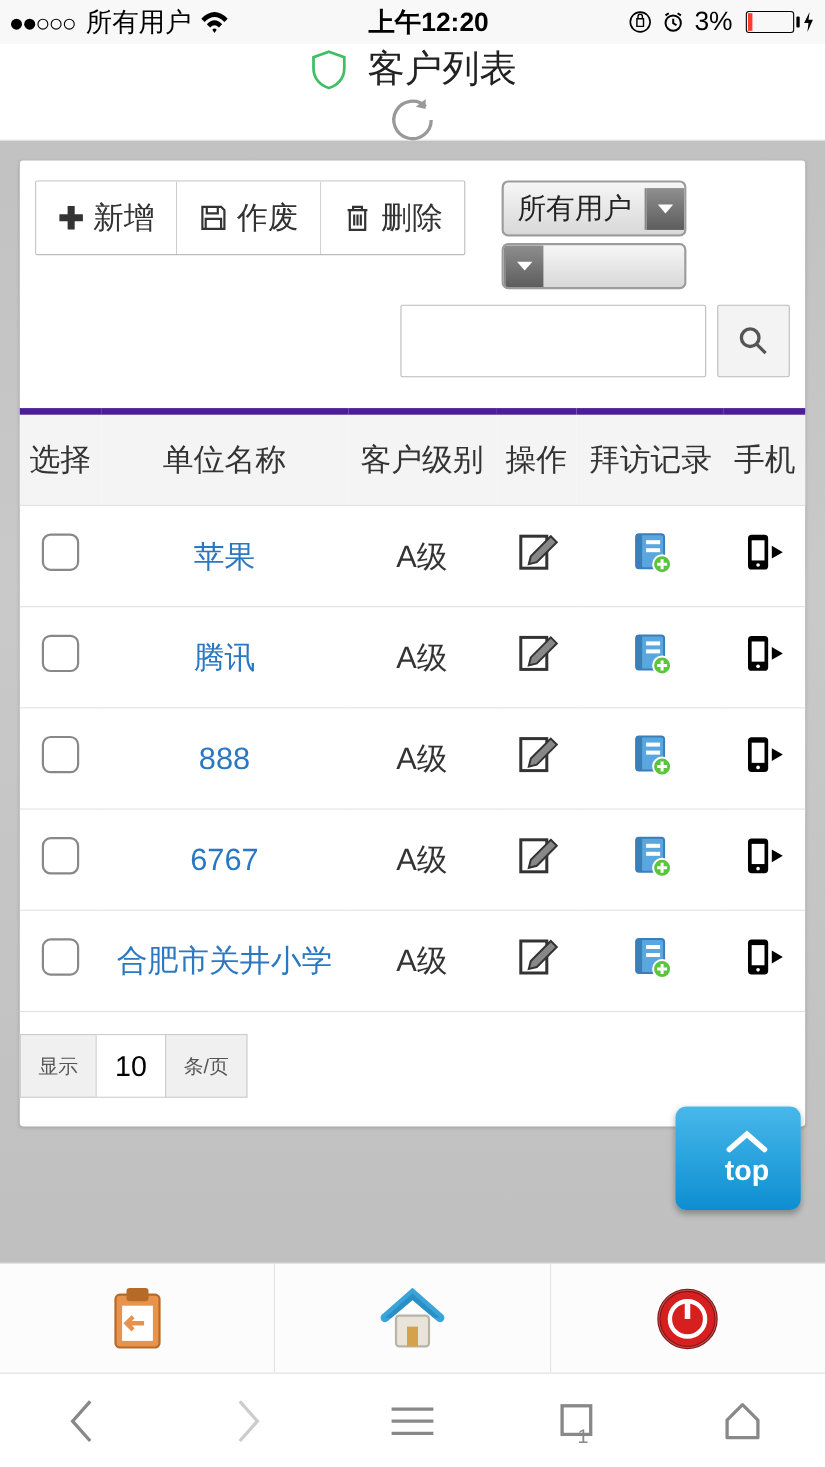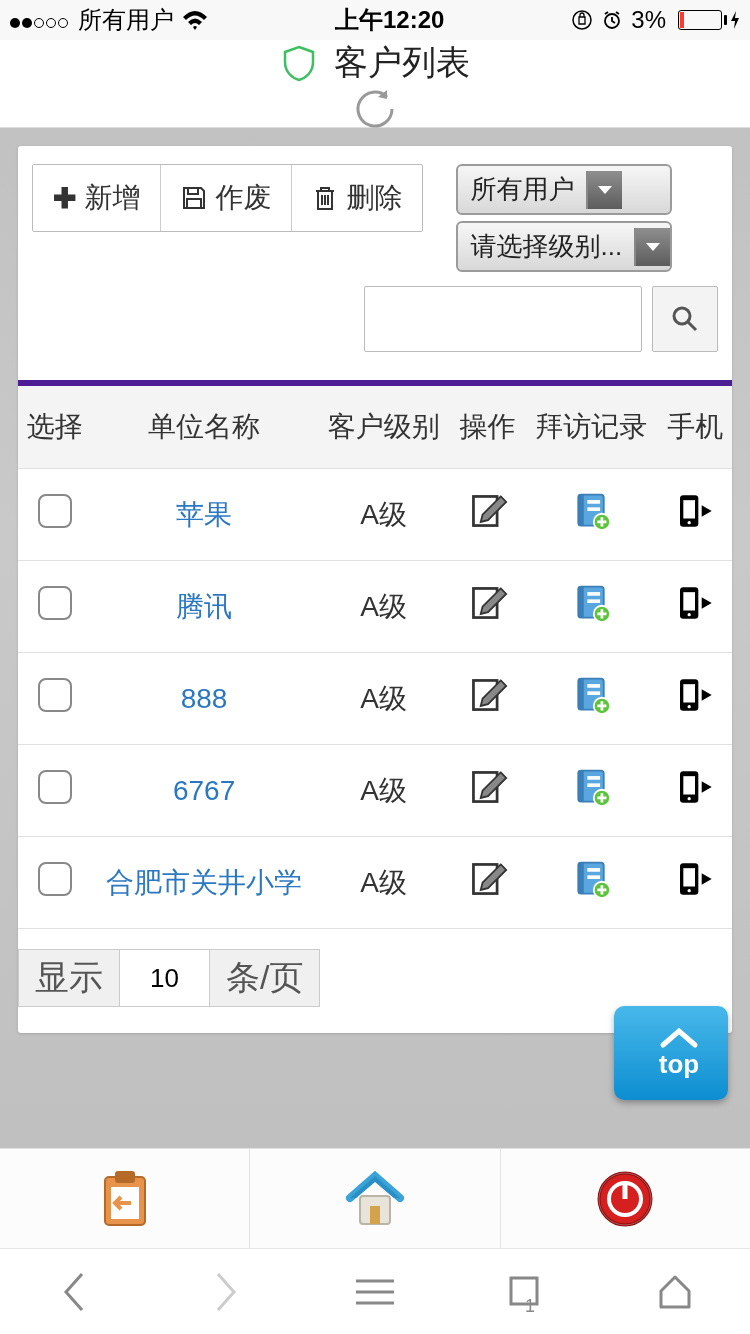--- a/index.html
+++ b/index.html
@@ -111,24 +111,24 @@
   .ico-cell svg, .ico-cell .unicode { width:40px; height:40px; display:inline-block;}
   
   .pager {
     display:flex; align-items:stretch;
     margin: 20px 0 0 -14px;
     height:58px;
   }
   .pager .lbl, .pager .unit {
     background:#f0f0f0; border:1px solid #ccc;
     display:flex; align-items:center; padding:0 16px;
-    font-size:34px; color:#555;
+    font-size:18px; color:#555;
   }
   .pager .num {
-    width:89px; border:1px solid #ccc; border-left:none; border-right:none;
+    width:62px; border:1px solid #ccc; border-left:none; border-right:none;
     text-align:center; font-size:26px;
   }
   .panel-pad-bottom { height:26px; }
   
   .top-btn {
     position:absolute; right:22px; top:1006px;
     width:114px; height:94px;
     background:linear-gradient(#48b8ea,#0d8ed1);
     border-radius:10px;
     box-shadow:0 3px 6px rgba(0,0,0,0.3);
@@ -248,21 +248,20 @@
       <div class="selects">
         <div class="dd">
           <span class="dd-label">所有用户</span>
           <span class="dd-arrow">
               <svg viewBox="0 0 16 12">
                 <path d="M1 2 L8 10 L15 2 Z" fill="#fff"></path>
               </svg>
             </span>
         </div>
         <div class="dd">
-          <span class="dd-label">请选择级别...</span>
           <span class="dd-arrow">
               <svg viewBox="0 0 16 12">
                 <path d="M1 2 L8 10 L15 2 Z" fill="#fff"></path>
               </svg>
             </span>
         </div>
       </div>
     </div>
     <div class="search-row">
       <input class="search-input" placeholder="" style="">

